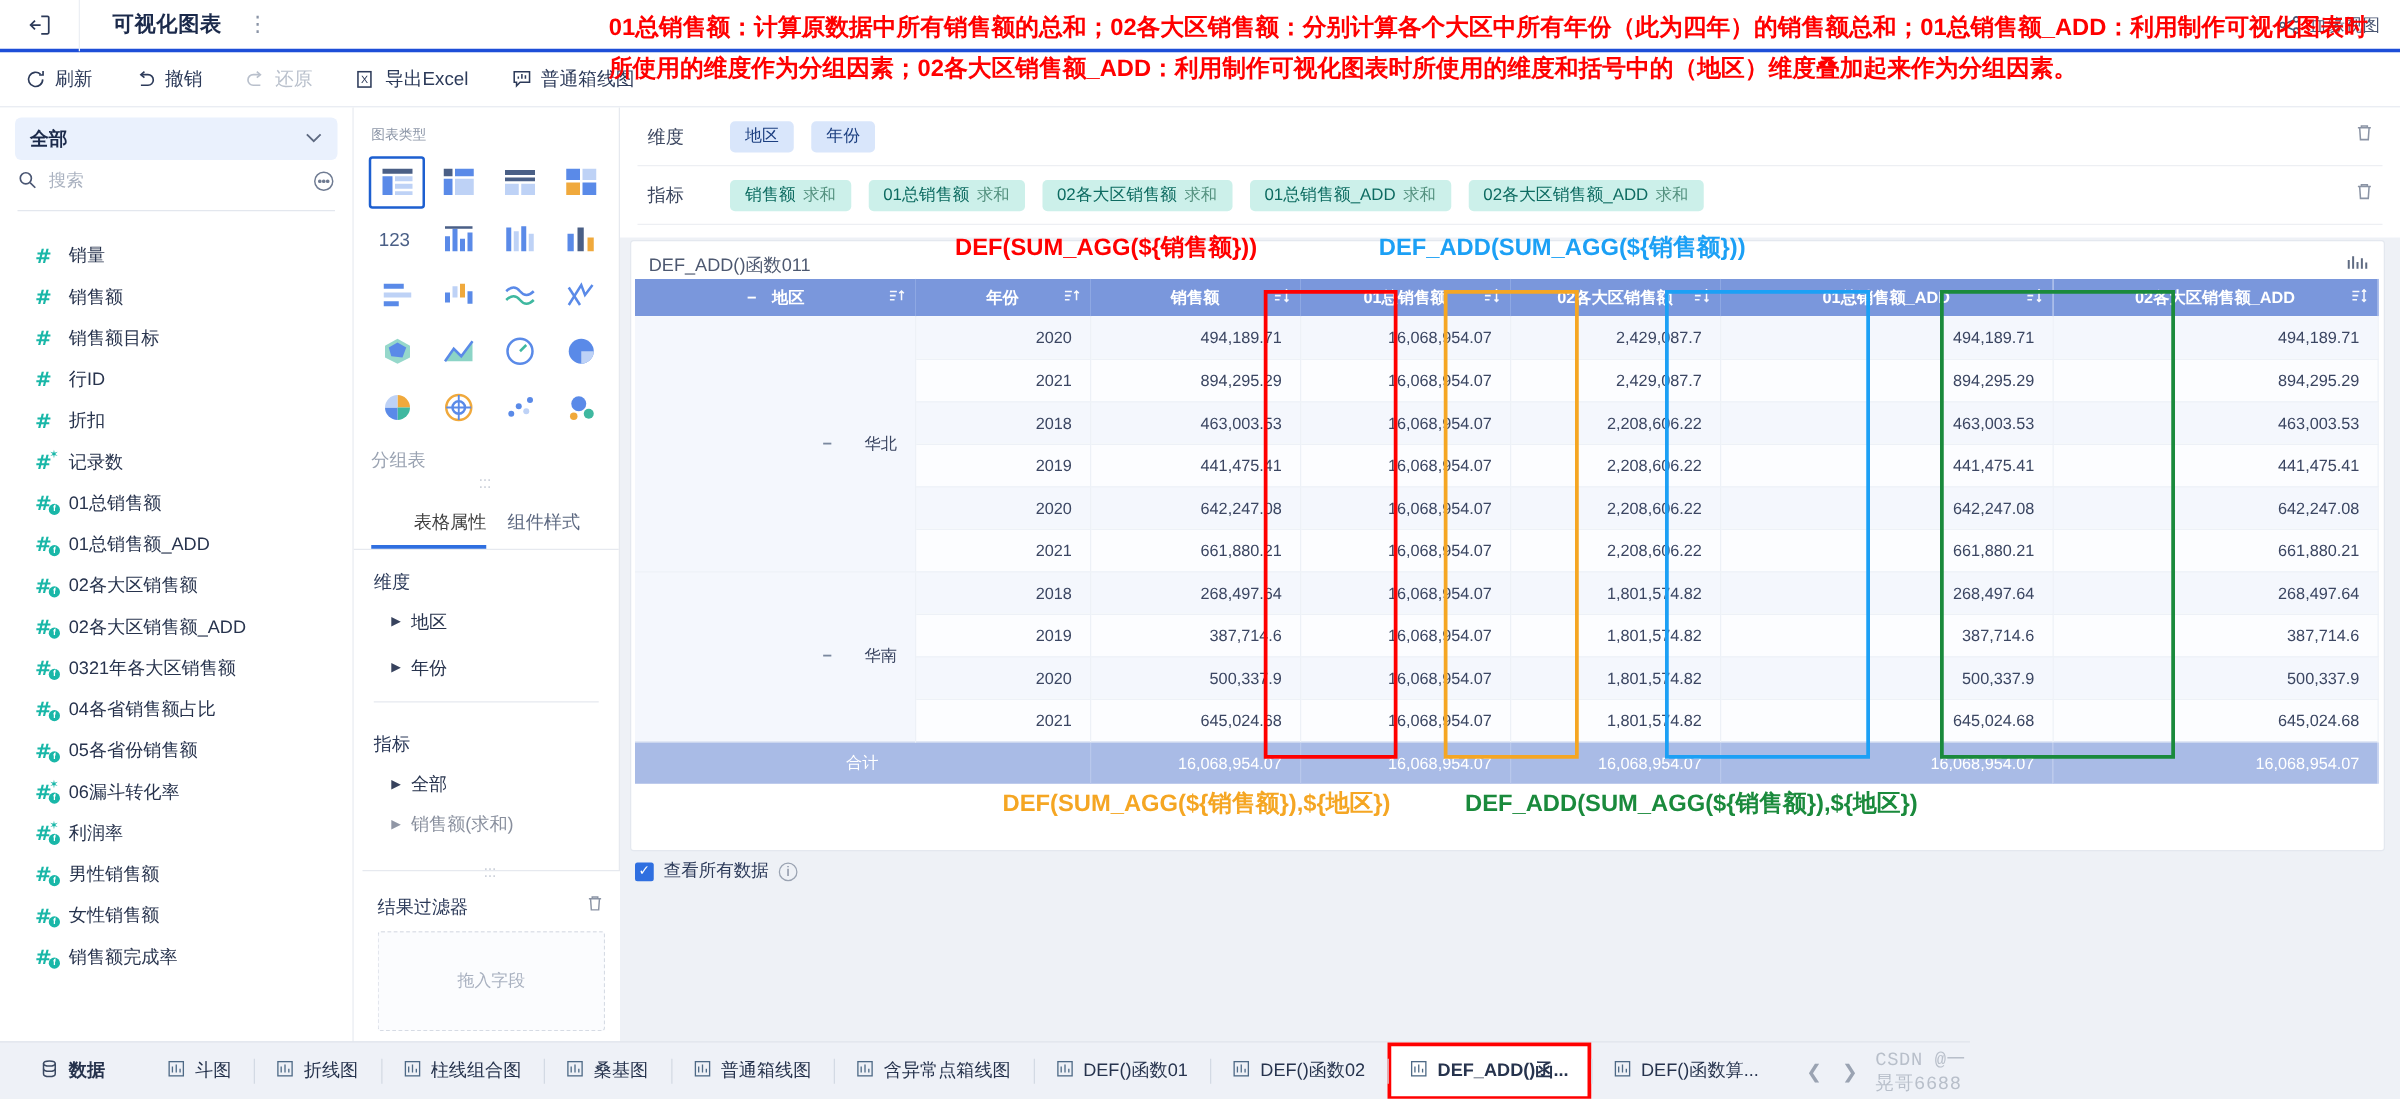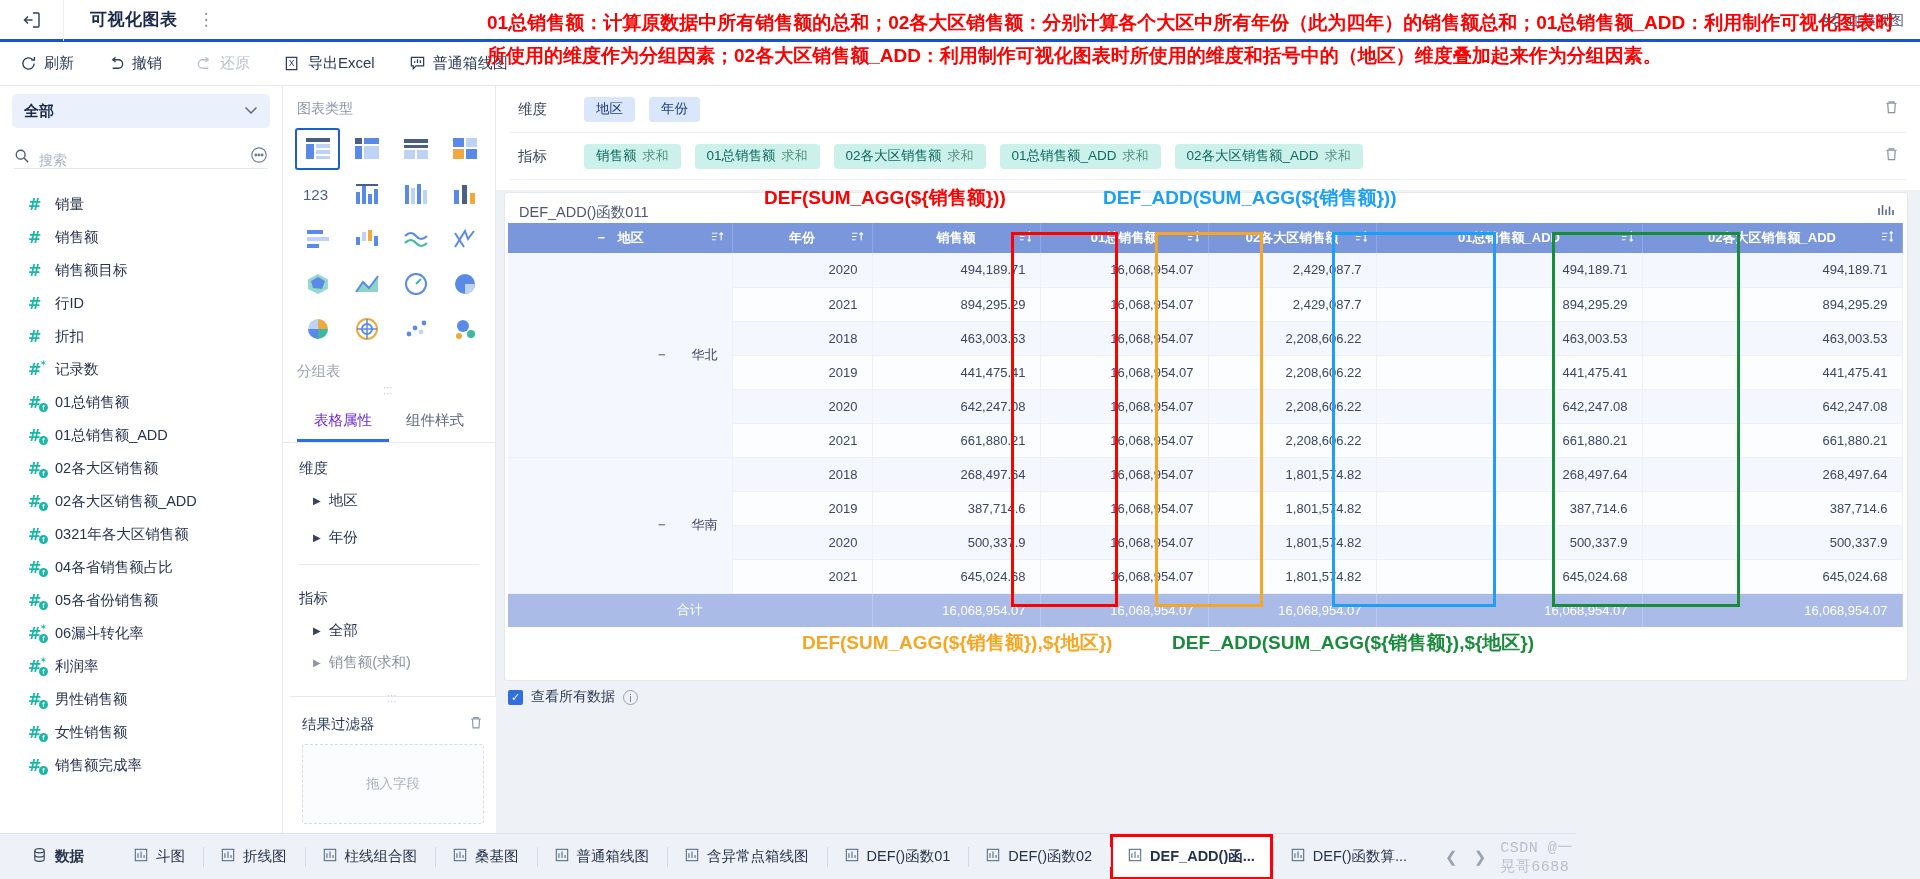--- a/index.html
+++ b/index.html
@@ -49,21 +49,21 @@
     position: absolute; left: 0; top: 86px; width: 283px; height: 753px;
     background: #ffffff; border-right: 1px solid #e6e9ef;
   }
   .lp-sel {
     margin: 8px 12px 0 12px; height: 34px; background: #eaf1fd; border-radius: 5px;
     display: flex; align-items: center; padding: 0 12px; font-size: 15px; font-weight: bold;
     color: #1b2a4b; cursor: pointer;
   }
   .lp-sel .chev { margin-left: auto; color: #5f6b82; font-size: 12px; }
   .lp-search {
-    margin: 8px 14px 0 14px; height: 33px; display: flex; align-items: flex-end; gap: 9px;
+    margin: 8px 14px 0 14px; height: 33px; display: flex; align-items: flex-start; gap: 9px;
     border-bottom: 1px solid #e3e7ee;
   }
   .lp-search input {
     border: none; outline: none; font-size: 14px; color: #2c3a59; width: 150px;
     font-family: "Liberation Sans", sans-serif; background: transparent;
   }
   .lp-search input::placeholder { color: #aab2c0; }
   .lp-opts { margin-left: auto; color: #6f7b92; }
   .fieldlist {
     position: absolute; left: 0; top: 96px; width: 282px; bottom: 0; overflow: hidden;
@@ -85,42 +85,42 @@
   }
   .badge-star {
     position: absolute; right: -2px; top: -3px; font-size: 9px; color: #19b7a8;
   }
 
   
   .midpanel {
     position: absolute; left: 283px; top: 86px; width: 213px; height: 753px;
     background: #ffffff; border-right: 1px solid #e6e9ef;
   }
-  .mp-title { font-size: 14px; color: #8d97a8; padding: 14px 0 10px 14px; }
+  .mp-title { font-size: 11px; color: #8d97a8; padding: 14px 0 10px 14px; }
   .icongrid {
     display: grid; grid-template-columns: repeat(4, 47px); gap: 3px 2px; padding-left: 12px;
   }
   .cticon {
     width: 45px; height: 42px; display: flex; align-items: center; justify-content: center;
     cursor: pointer; border-radius: 3px;
   }
   .cticon.sel { outline: 2px solid #1d5fd0; outline-offset: -2px; }
   .mp-sub { font-size: 14.5px; color: #9aa3b2; padding: 12px 0 0 14px; }
   .graspdots {
     width: 100%; text-align: center; color: #c3c9d4; font-size: 10px; letter-spacing: 2px;
     line-height: 6px; padding-top: 4px;
   }
   .tabsrow {
     display: flex; gap: 0; border-bottom: 1px solid #e6e9ef; margin-top: 6px; padding: 0 14px;
   }
   .ptab {
     flex: 1; text-align: center; font-size: 14.5px; padding: 8px 0 9px 0; cursor: pointer;
     color: #5c6880;
   }
-  .ptab.active { color: #6d28d9; border-bottom: 3px solid #2f6fe0; font-weight: normal; }
+  .ptab.active { color: #404040; border-bottom: 3px solid #2f6fe0; font-weight: normal; text-align: right; }
   .sect-label { font-size: 14.5px; color: #2c3a59; padding: 16px 0 4px 16px; }
   .tree-item {
     display: flex; align-items: center; gap: 8px; padding: 9px 0 9px 30px;
     font-size: 14.5px; color: #27334d; cursor: pointer;
   }
   .tri { color: #37425d; font-size: 10px; }
   .hr { height: 1px; background: #e6e9ef; margin: 8px 16px; }
 
   
   .shelf-wrap {

